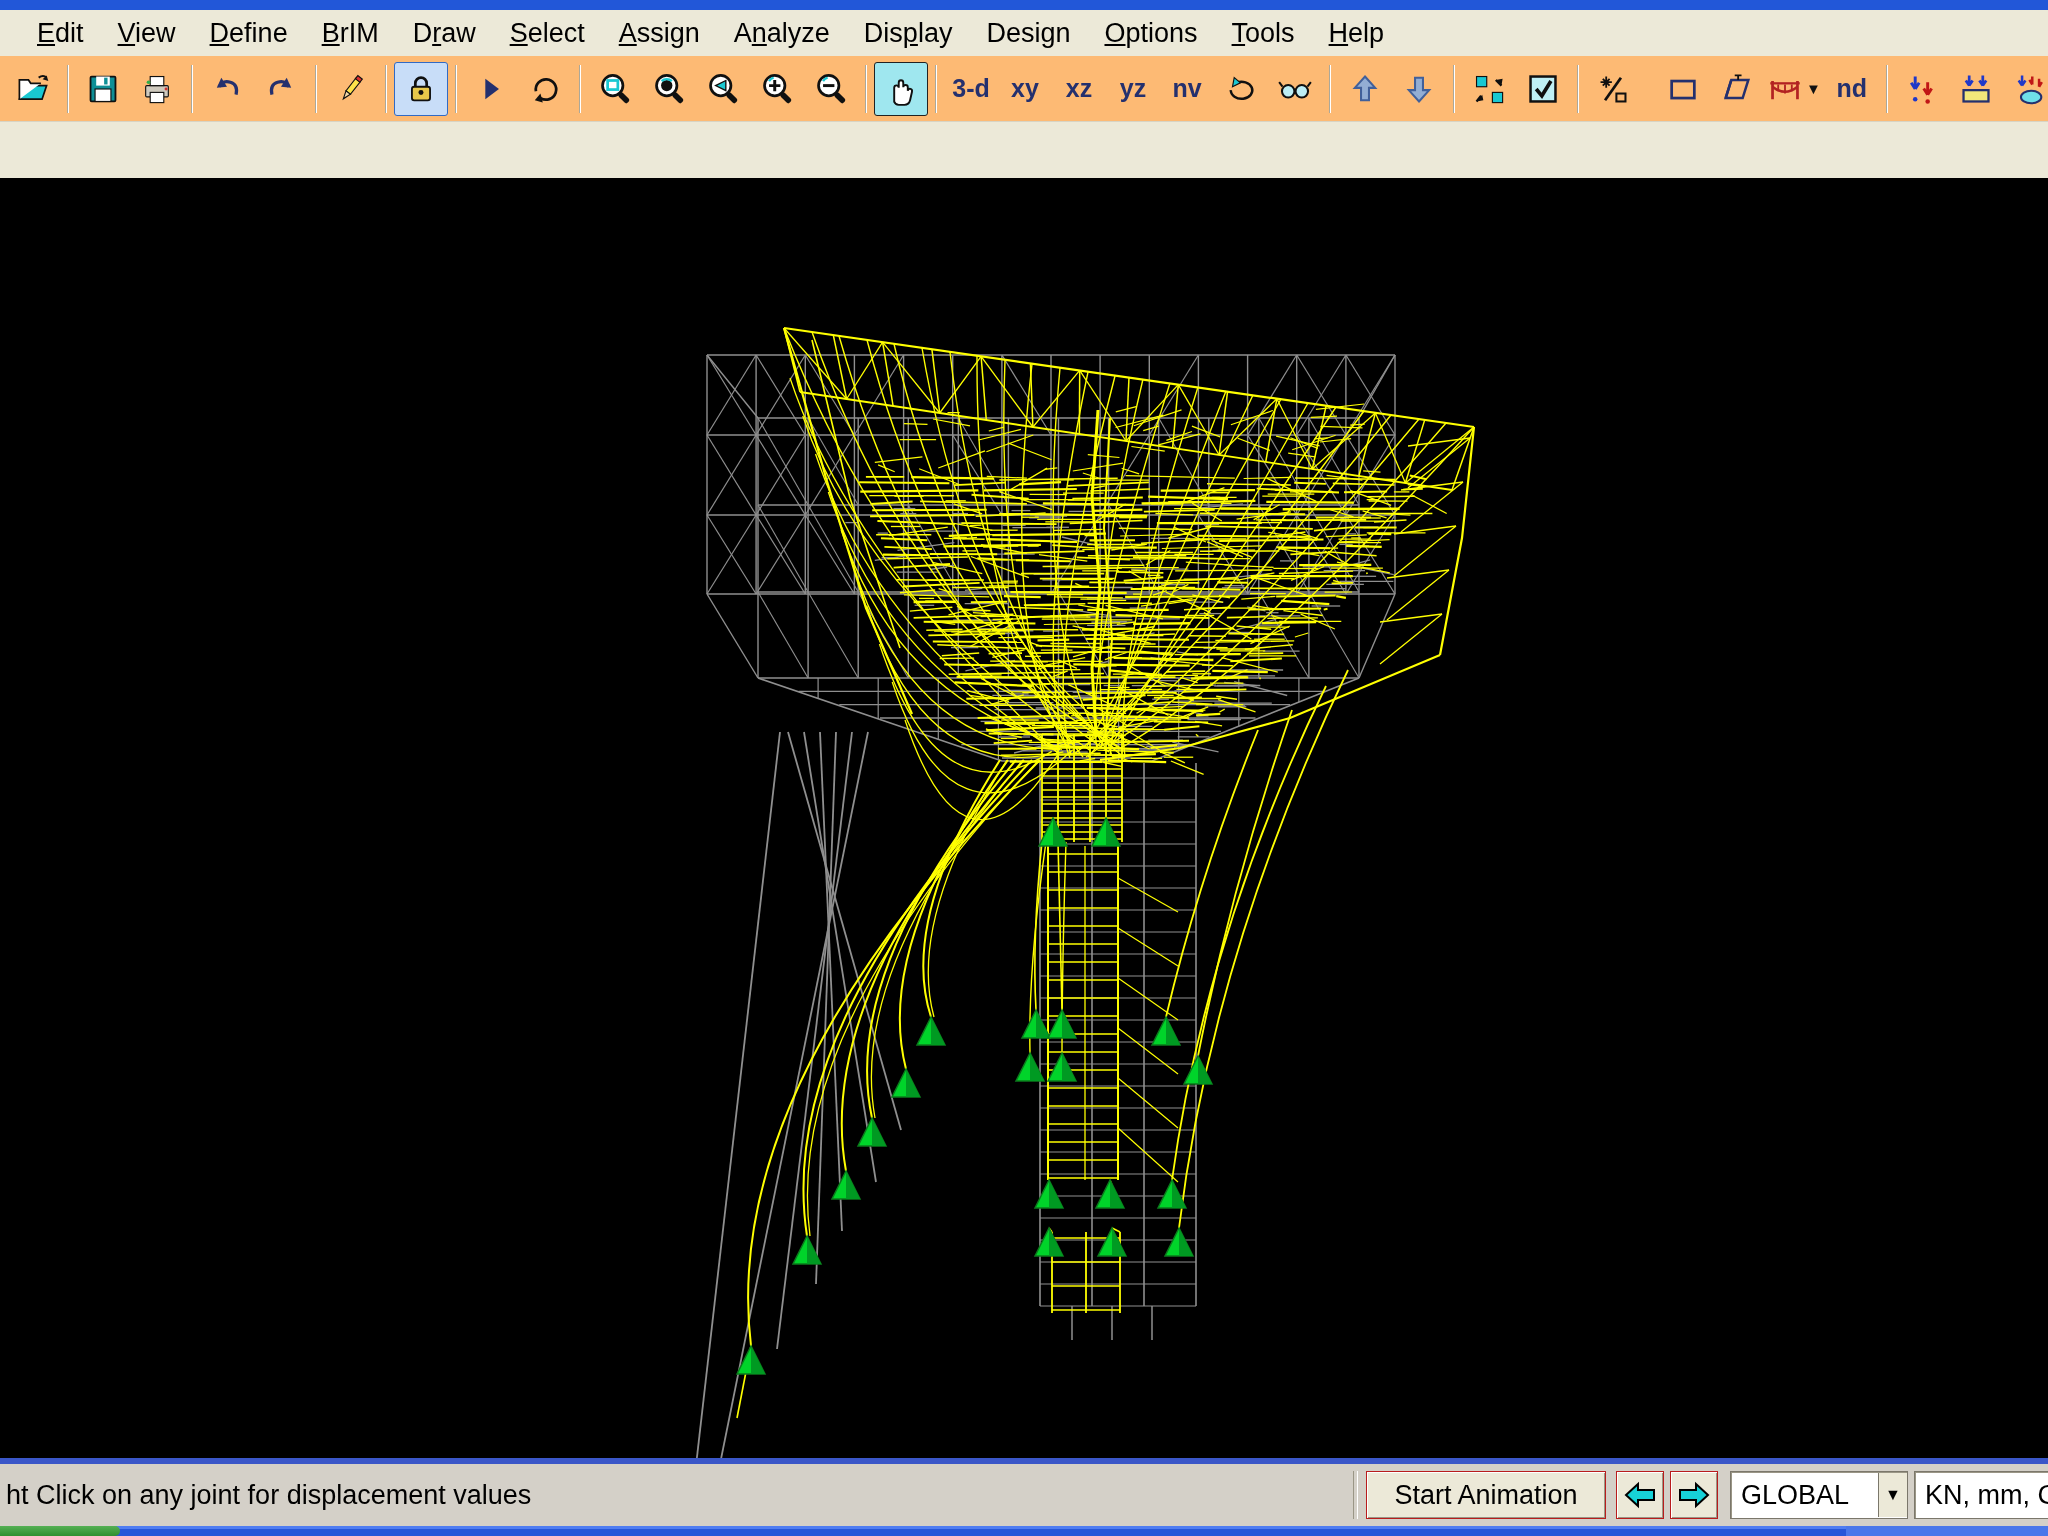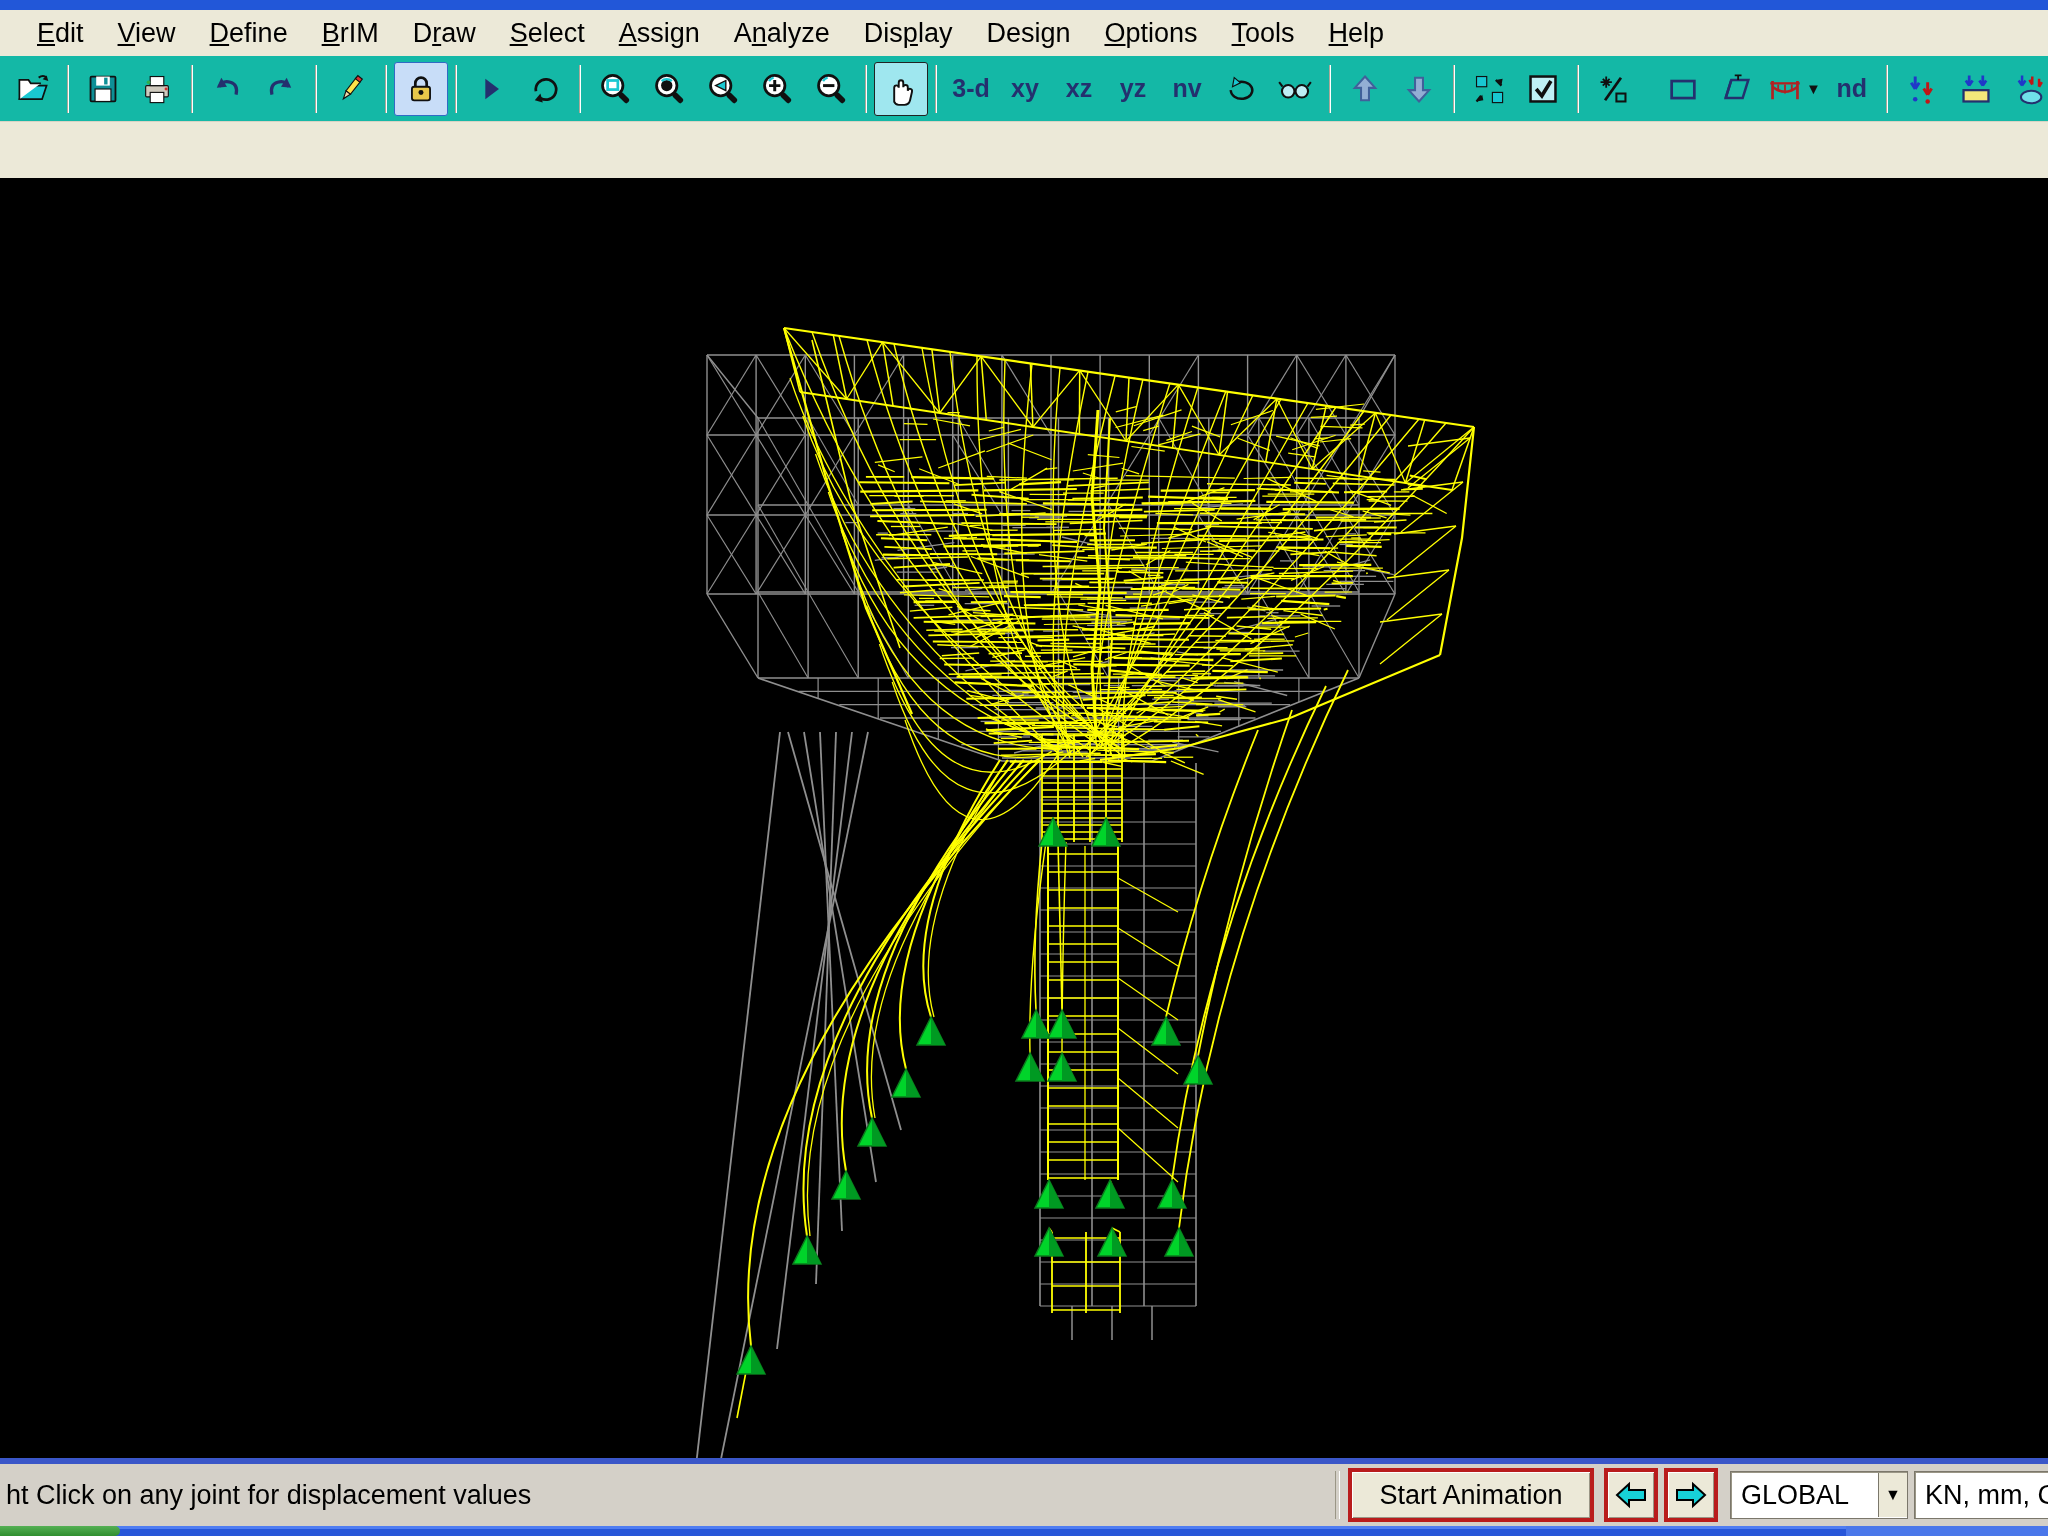--- a/index.html
+++ b/index.html
@@ -9,21 +9,21 @@
   
   #topstrip{position:absolute;left:0;top:0;width:2048px;height:10px;background:#2257d8;}
 
   
   #menubar{position:absolute;left:0;top:10px;width:2048px;height:46px;background:#ece9d8;
     display:flex;align-items:center;padding-left:20px;box-sizing:border-box;}
   .menu-item{font-size:27px;color:#000;padding:2px 17px;cursor:default;white-space:nowrap;}
   .menu-item u{text-decoration:underline;}
 
   
-  #toolbar{position:absolute;left:0;top:56px;width:2048px;height:66px;background:#14b8a6;
+  #toolbar{position:absolute;left:0;top:56px;width:2048px;height:66px;background:#fdba74;
     display:flex;align-items:center;padding:0 6px;box-sizing:border-box;border-bottom:1px solid #d8d4c4;}
   .tb-group{display:flex;align-items:center;}
   .tb-sep{width:2px;height:48px;margin:0 7px;border-left:1px solid #aca899;border-right:1px solid #ffffff;}
   .tb-handle{width:9px;height:48px;margin:0 6px 0 10px;
     background-image:radial-gradient(#9a9686 1.6px, rgba(0,0,0,0) 1.8px);background-size:9px 9px;}
   .tb-btn{height:52px;min-width:46px;display:flex;align-items:center;justify-content:center;
     border:1px solid rgba(0,0,0,0);border-radius:3px;padding:0 3px;cursor:default;}
   .tb-btn.pressed{border:1px solid #316ac5;background:#c8ddf8;}
   .tb-btn.pressed-cyan{border:1px solid #222;background:#9fe7ef;}
   .tb-btn svg{display:block;}
@@ -47,21 +47,21 @@
   
   #viewport{position:absolute;left:0;top:178px;width:2048px;height:1280px;background:#000;}
   #viewport svg{position:absolute;left:0;top:0;}
 
   
   #status-split{position:absolute;left:0;top:1458px;width:2048px;height:6px;background:#3a56c8;}
   #statusbar{position:absolute;left:0;top:1464px;width:2048px;height:62px;background:#d4d0c8;
     display:flex;align-items:center;box-sizing:border-box;padding-left:6px;}
   #status-message{flex:1;font-size:27px;color:#000;white-space:nowrap;overflow:hidden;}
   .sb-div{width:3px;height:48px;border-left:1px solid #9a9686;border-right:1px solid #fff;margin:0 8px;}
-  .sb-btn{height:46px;background:#ece9d8;border:4px solid #b91c1c;
+  .sb-btn{height:46px;background:#ece9d8;border:1px solid #b91c1c;
     box-shadow:inset 1px 1px 0 #fff, inset -1px -1px 0 #9a9686;
     display:flex;align-items:center;justify-content:center;font-size:27px;color:#000;text-align:center;}
   #btn-start-anim{width:238px;margin-right:10px;}
   .sb-arrow{width:46px;margin-right:6px;}
   .sb-arrow svg{display:block;}
   .combo{height:46px;background:#fff;border:1px solid #7b776b;box-shadow:inset 1px 1px 0 #9a9686;
     display:flex;align-items:center;margin-left:6px;gap:19px;}
   .combo-text{font-size:27px;color:#000;padding:0 10px;white-space:nowrap;}
   .combo-btn{width:30px;height:44px;margin-left:auto;background:#ece9d8;border-left:1px solid #7b776b;
     display:flex;align-items:center;justify-content:center;font-size:16px;color:#000;}

